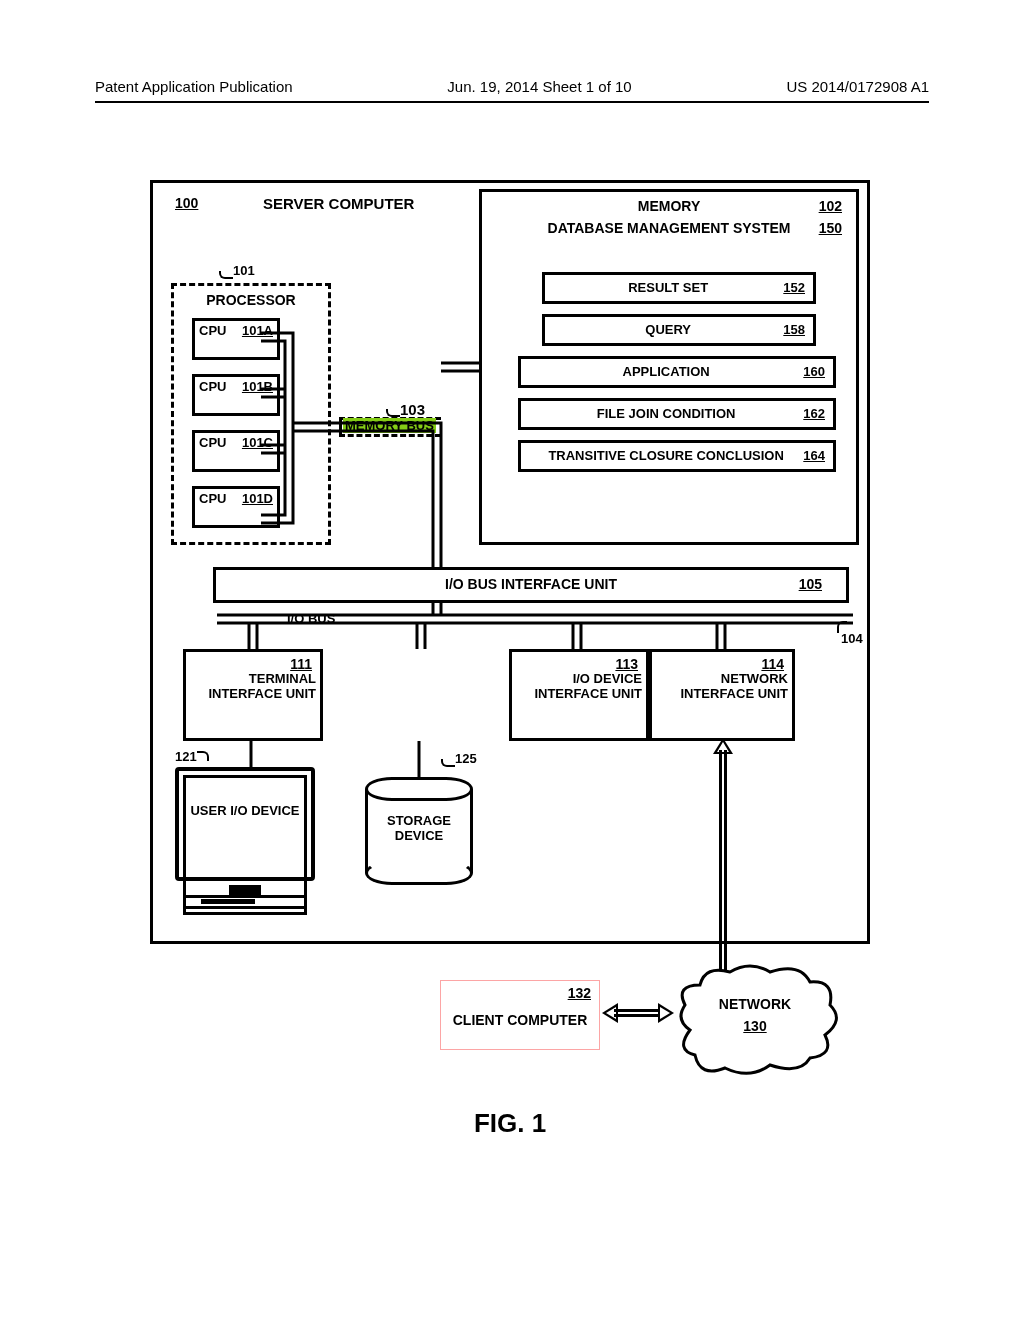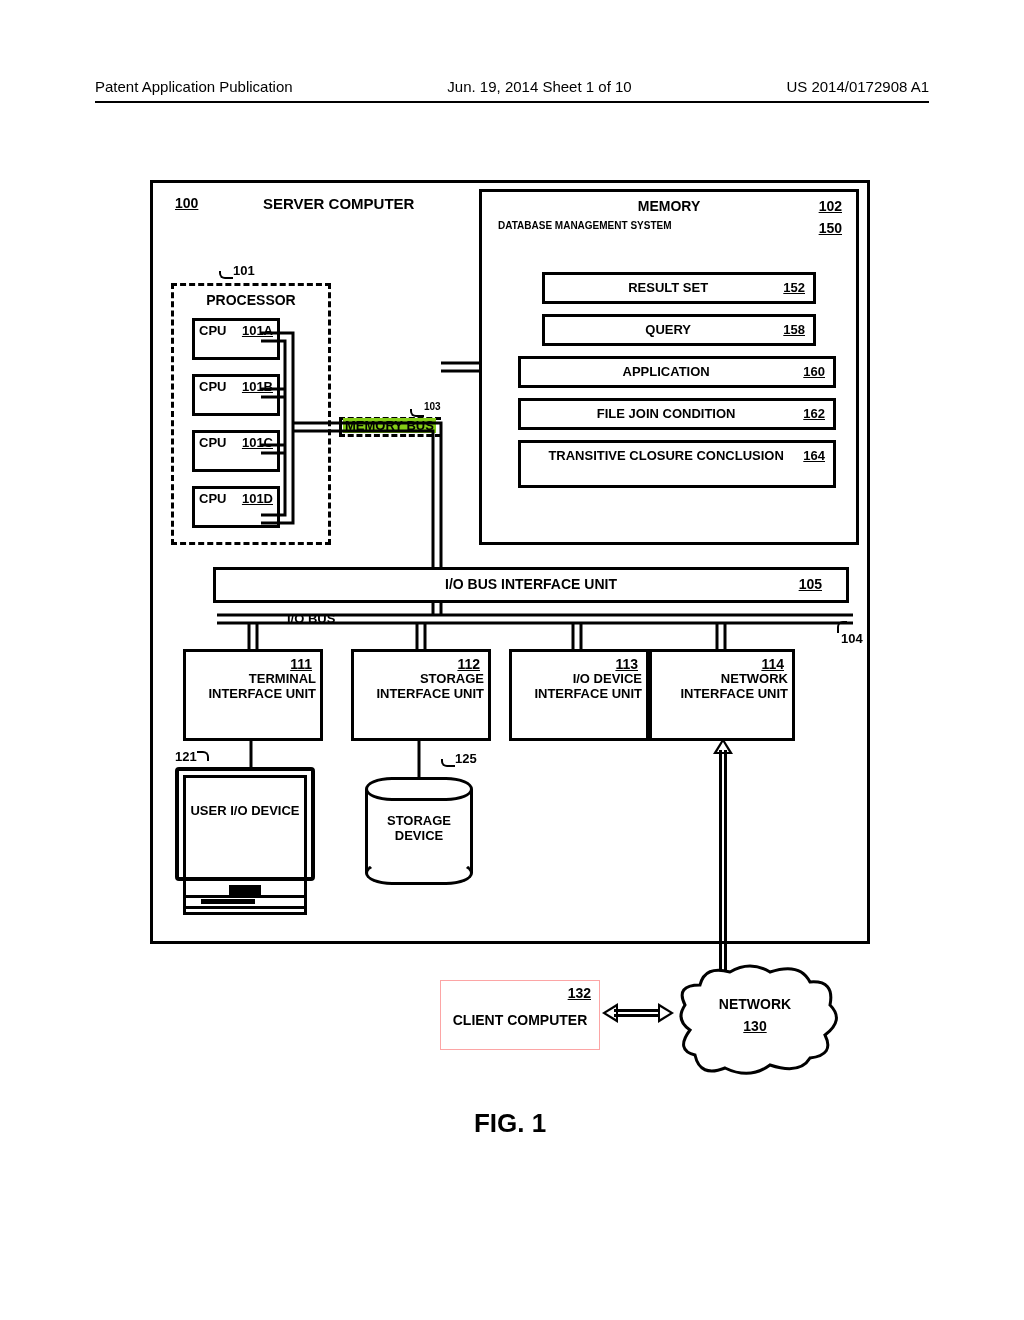--- a/index.html
+++ b/index.html
@@ -58,42 +58,42 @@
   .processor-title { position:absolute; top:6px; left:0; right:0; text-align:center; font-weight:bold; font-size:14px;}
   .cpu {
     position:absolute; left:18px; width:88px; height:42px; border:3px solid #000;
     font-weight:bold; font-size:13px; padding:2px 4px;
   }
   .cpu .cpu-ref { text-decoration:underline; float:right; }
   .cpu1 { top:32px; }
   .cpu2 { top:88px; }
   .cpu3 { top:144px; }
   .cpu4 { top:200px; }
-  .mem-ref { position:absolute; top:218px; left:271px; font-weight:bold; font-size:10px; }
+  .mem-ref { position:absolute; top:218px; left:247px; font-weight:bold; font-size:15px; }
   .mem-ref::before { content:""; position:absolute; left:-14px; top:8px; width:12px; height:6px; border-left:2px solid #000; border-bottom:2px solid #000; border-bottom-left-radius:6px; }
   .mem-bus-label { position:absolute; top:235px; left:190px; font-weight:bold; font-size:13px; background:#84cc16; padding:0 2px;}
   .mem-bus-label-box { position:absolute; top:234px; left:186px; width:102px; height:20px; border-top:3px dashed #000; border-left:3px dashed #000; border-bottom:3px dashed #000; }
 
   .memory-box {
     position:absolute; top:6px; left:326px; width:380px; height:356px; border:3px solid #000;
   }
   .mem-title { position:absolute; top:6px; left:0; right:0; text-align:center; font-weight:bold; font-size:14px;}
   .mem-ref-102 { position:absolute; top:6px; right:14px; }
-  .dbms { position:absolute; top:28px; left:16px; right:16px; font-weight:bold; font-size:10px;}
+  .dbms { position:absolute; top:28px; left:16px; right:16px; text-align:center; font-weight:bold; font-size:14px;}
   .dbms-ref { position:absolute; top:28px; right:14px; }
   .inner-box {
     position:absolute; left:36px; right:20px; height:32px; border:3px solid #000;
     font-weight:bold; font-size:13px; padding:5px 8px;
   }
   .inner-box .iref { text-decoration:underline; float:right; }
   .ib1 { top:80px; left:60px; right:40px; text-align:center;}
   .ib2 { top:122px; left:60px; right:40px; text-align:center;}
   .ib3 { top:164px; text-align:center;}
   .ib4 { top:206px; text-align:center;}
-  .ib5 { top:248px; height:48px; text-align:center;}
+  .ib5 { top:248px; height:32px; text-align:center;}
 
   .iobus-if {
     position:absolute; top:384px; left:60px; right:18px; height:36px; border:3px solid #000;
     text-align:center; font-weight:bold; font-size:14px; padding-top:6px;
   }
   .iobus-ref { position:absolute; right:24px; top:6px;}
   .iobus-label { position:absolute; top:428px; left:130px; font-weight:bold; font-size:13px; background:#fff; padding:0 4px;}
   .io104 { position:absolute; top:448px; left:688px; font-weight:bold; font-size:13px;}
   .io104::before { content:""; position:absolute; left:-4px; top:-10px; width:8px; height:10px; border-left:2px solid #000; border-top:2px solid #000; border-top-left-radius:6px;}
 
@@ -206,21 +206,20 @@
 
     <div class="iobus-if">
       <span>I/O BUS INTERFACE UNIT</span>
       <span class="ref iobus-ref">105</span>
     </div>
 
     <span class="iobus-label">I/O BUS</span>
     <span class="io104">104</span>
 
     <div class="ifunit u1"><span class="ref uref">111</span><br><span>TERMINAL INTERFACE UNIT</span></div>
-    <div class="ifunit u2"><span class="ref uref">112</span><br><span>STORAGE INTERFACE UNIT</span></div>
     <div class="ifunit u3"><span class="ref uref">113</span><br><span>I/O DEVICE INTERFACE UNIT</span></div>
     <div class="ifunit u4"><span class="ref uref">114</span><br><span>NETWORK INTERFACE UNIT</span></div>
 
     <span class="ref121">121</span>
     <span class="ref125">125</span>
 
     <div class="monitor">
       <div class="screen-outer"></div>
       <div class="screen-inner"></div>
       <div class="mlabel">USER I/O DEVICE</div>

